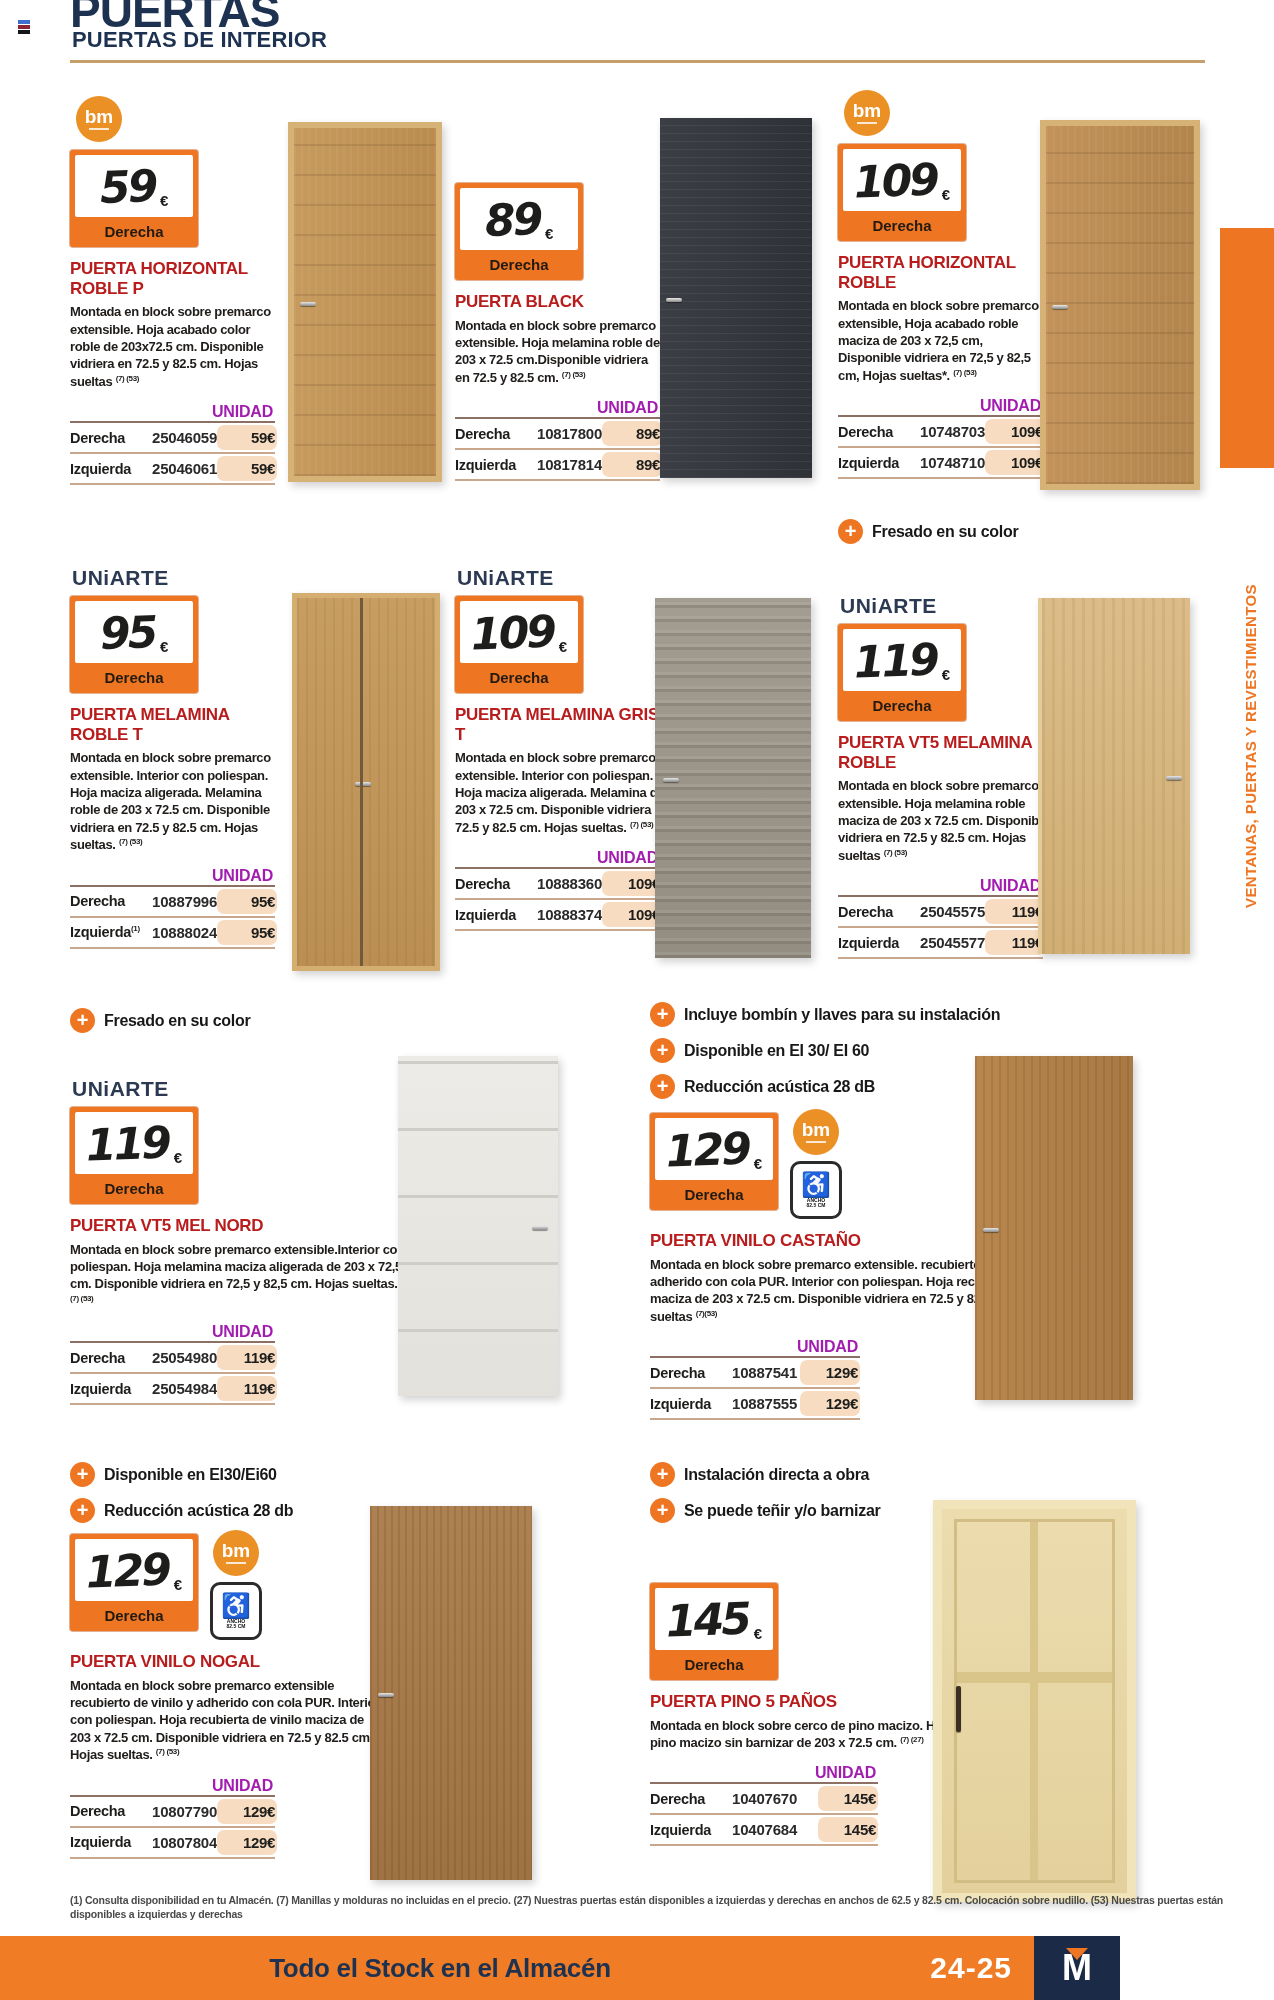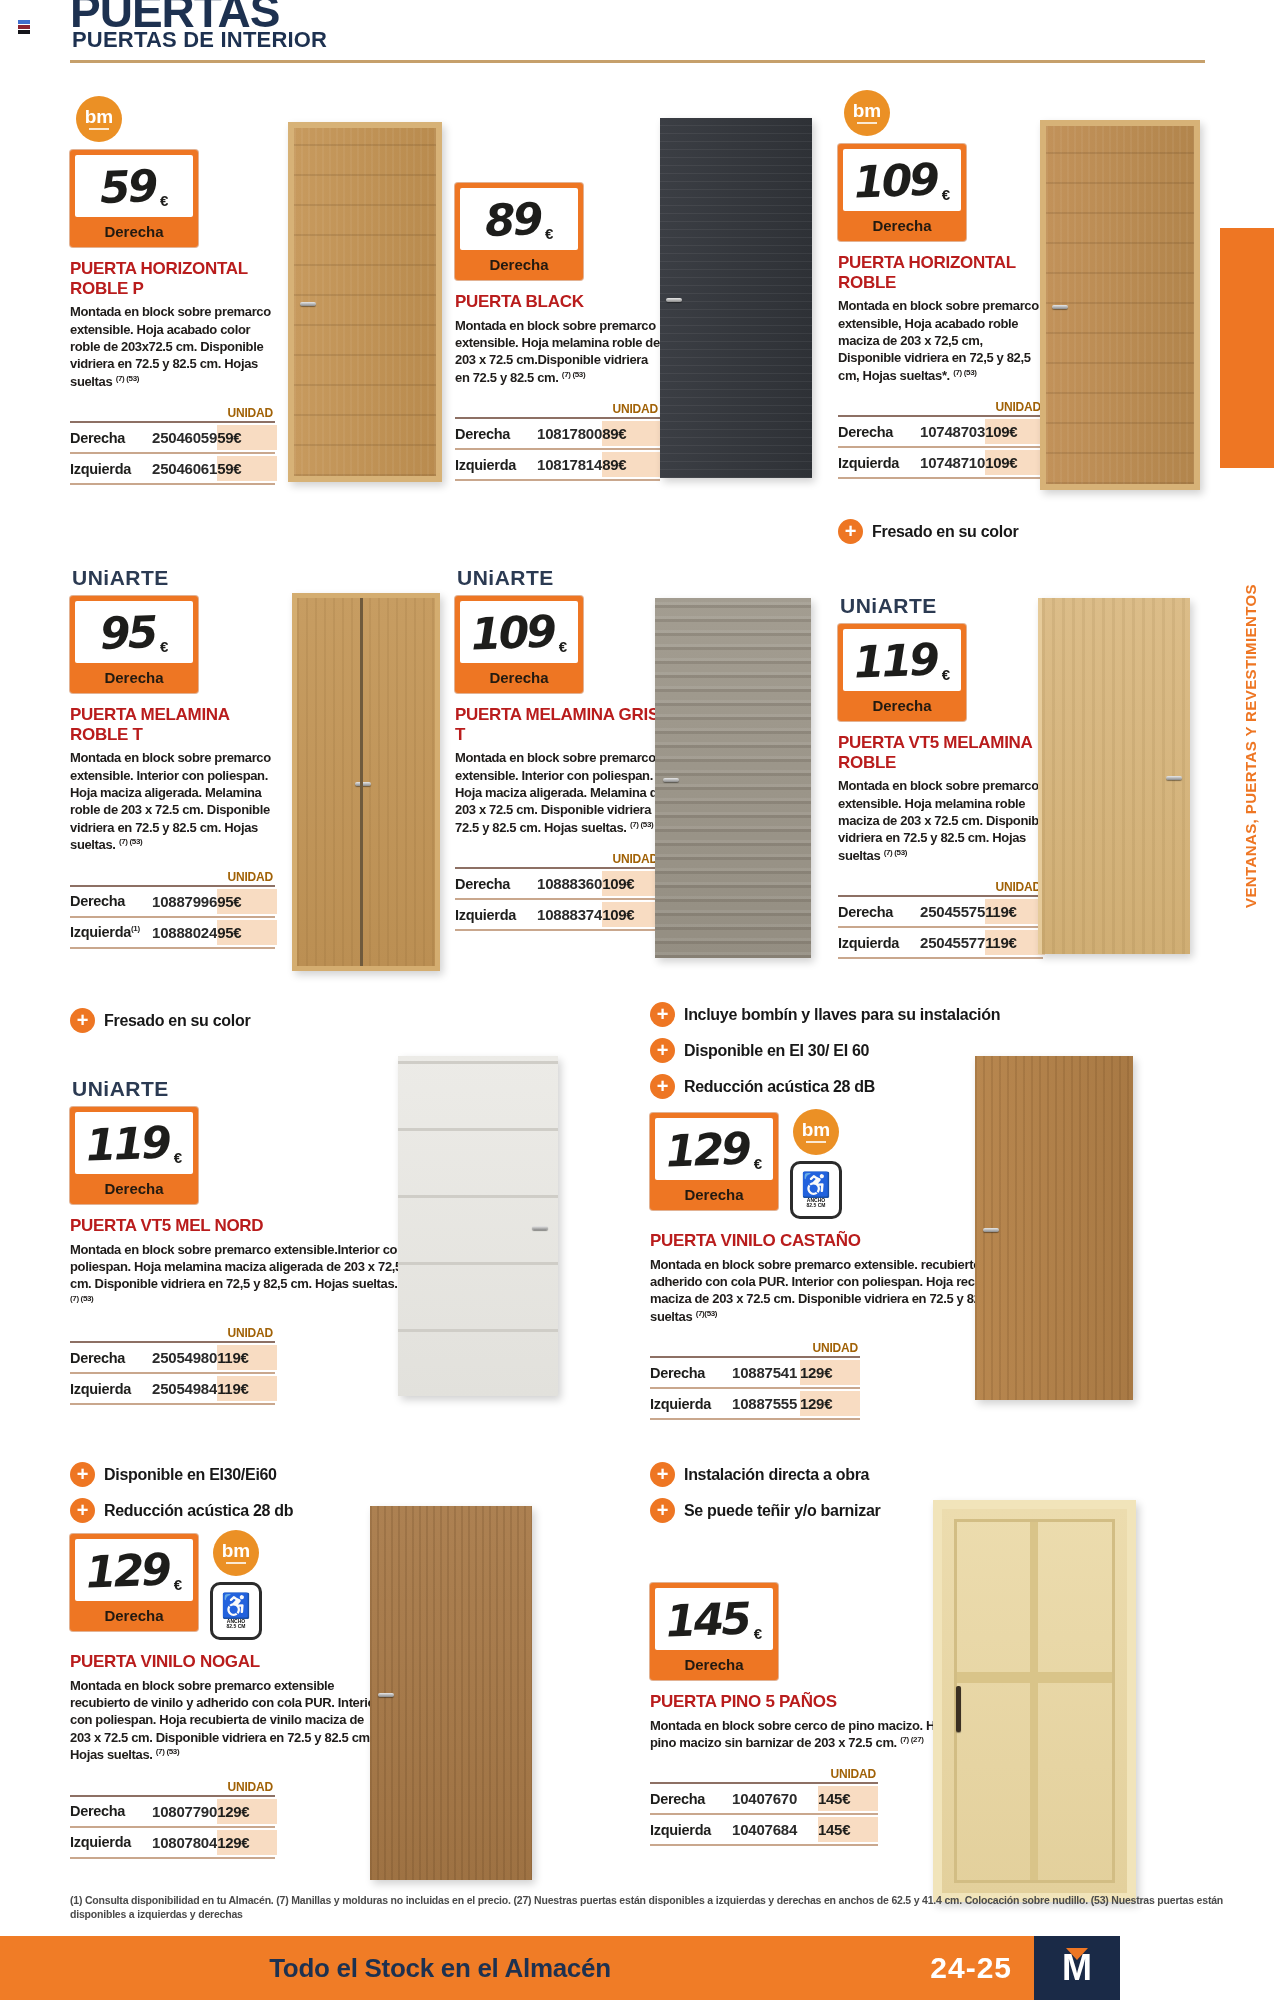--- a/index.html
+++ b/index.html
@@ -76,27 +76,27 @@
   .pname{margin:12px 0 0 0;font-size:17px;line-height:1.15;font-weight:800;color:#b91c1c;
          letter-spacing:-0.3px;text-transform:uppercase;}
   .pdesc{margin:5px 0 0 0;font-size:13px;line-height:1.34;font-weight:700;color:#1f1c1a;
          letter-spacing:-0.35px;}
   .refs{font-size:8px;font-weight:700;}
 
   .ptable{width:205px;margin-top:13px;}
   .card-7 .ptable{width:210px;}
   .card-9 .ptable{width:228px;}
   .thead{text-align:right;padding-right:2px;border-bottom:2px solid #8d7064;}
-  .unidad{font-size:12px;font-weight:800;color:#a16207;letter-spacing:-0.2px;}
+  .unidad{font-size:16px;font-weight:800;color:#a21caf;letter-spacing:-0.2px;}
   .trow{display:flex;align-items:center;height:29px;border-bottom:2px solid #c9a78d;}
   .rlabel{flex:0 0 82px;font-size:14.5px;font-weight:800;color:#1d1d1b;letter-spacing:-0.3px;}
   .rsup{font-size:8px;font-weight:700;}
   .rcode{flex:1 1 auto;font-size:15px;font-weight:600;color:#2a2a2a;letter-spacing:-0.2px;}
-  .rprice{flex:0 0 58px;background:#f8dcc2;text-align:left;font-size:15px;font-weight:800;
-          color:#1d1d1b;padding:4px 2px 4px 0;letter-spacing:-0.3px;}
+  .rprice{flex:0 0 58px;background:#f8dcc2;text-align:right;font-size:15px;font-weight:800;
+          color:#1d1d1b;padding:4px 2px 4px 0;letter-spacing:-0.3px;border-radius:7px;}
 
   
   .door{position:absolute;box-shadow:3px 4px 8px rgba(0,0,0,0.18);}
   .handle{position:absolute;top:50%;width:16px;height:4px;border-radius:2px;
           background:linear-gradient(#e8e8e8,#8a8a8a);box-shadow:0 1px 1px rgba(0,0,0,0.4);}
   .handle-long{width:5px;height:46px;border-radius:2px;background:#3a2f22;}
 
   .door-0{left:288px;top:122px;width:142px;height:348px;border:6px solid #d7b277;
           background-image:repeating-linear-gradient(0deg,rgba(60,35,10,0.12) 0 2px,transparent 2px 30px),
           repeating-linear-gradient(90deg,rgba(255,255,255,0.05) 0 2px,transparent 2px 7px),
@@ -613,21 +613,21 @@
             </div>
           </div>
     </div>
   </div>
 <div class="door door-9">
         <span class="handle handle-long"></span>
       </div>
     </div>
 
   <div class="footnotes">
-    <div>(1) Consulta disponibilidad en tu Almacén. (7) Manillas y molduras no incluidas en el precio. (27) Nuestras puertas están disponibles a izquierdas y derechas en anchos de 62.5 y 41.4 cm. Colocación sobre nudillo. (53) Nuestras puertas están disponibles a izquierdas y derechas</div>
+    <div>(1) Consulta disponibilidad en tu Almacén. (7) Manillas y molduras no incluidas en el precio. (27) Nuestras puertas están disponibles a izquierdas y derechas en anchos de 62.5 y 82.5 cm. Colocación sobre nudillo. (53) Nuestras puertas están disponibles a izquierdas y derechas</div>
   </div>
 
   <div class="footer">
     <div class="footer-text">Todo el Stock en el Almacén</div>
     <div class="footer-page">24-25</div>
     <div class="footer-logo">
       <span class="mletter">M</span>
     </div>
   </div>
 </div>

